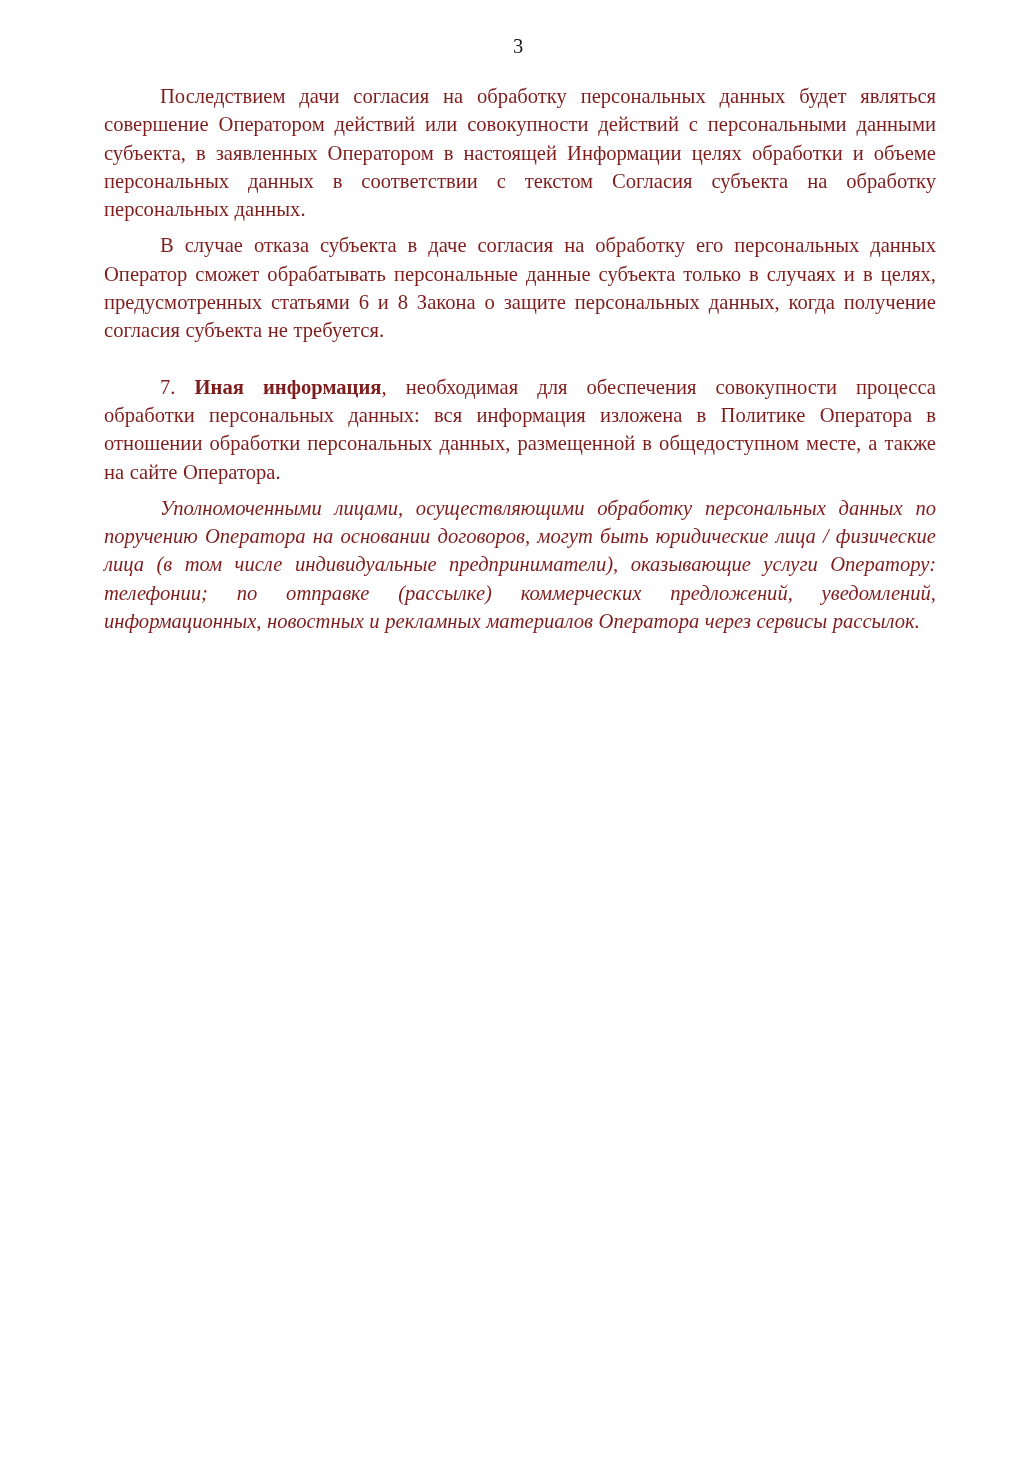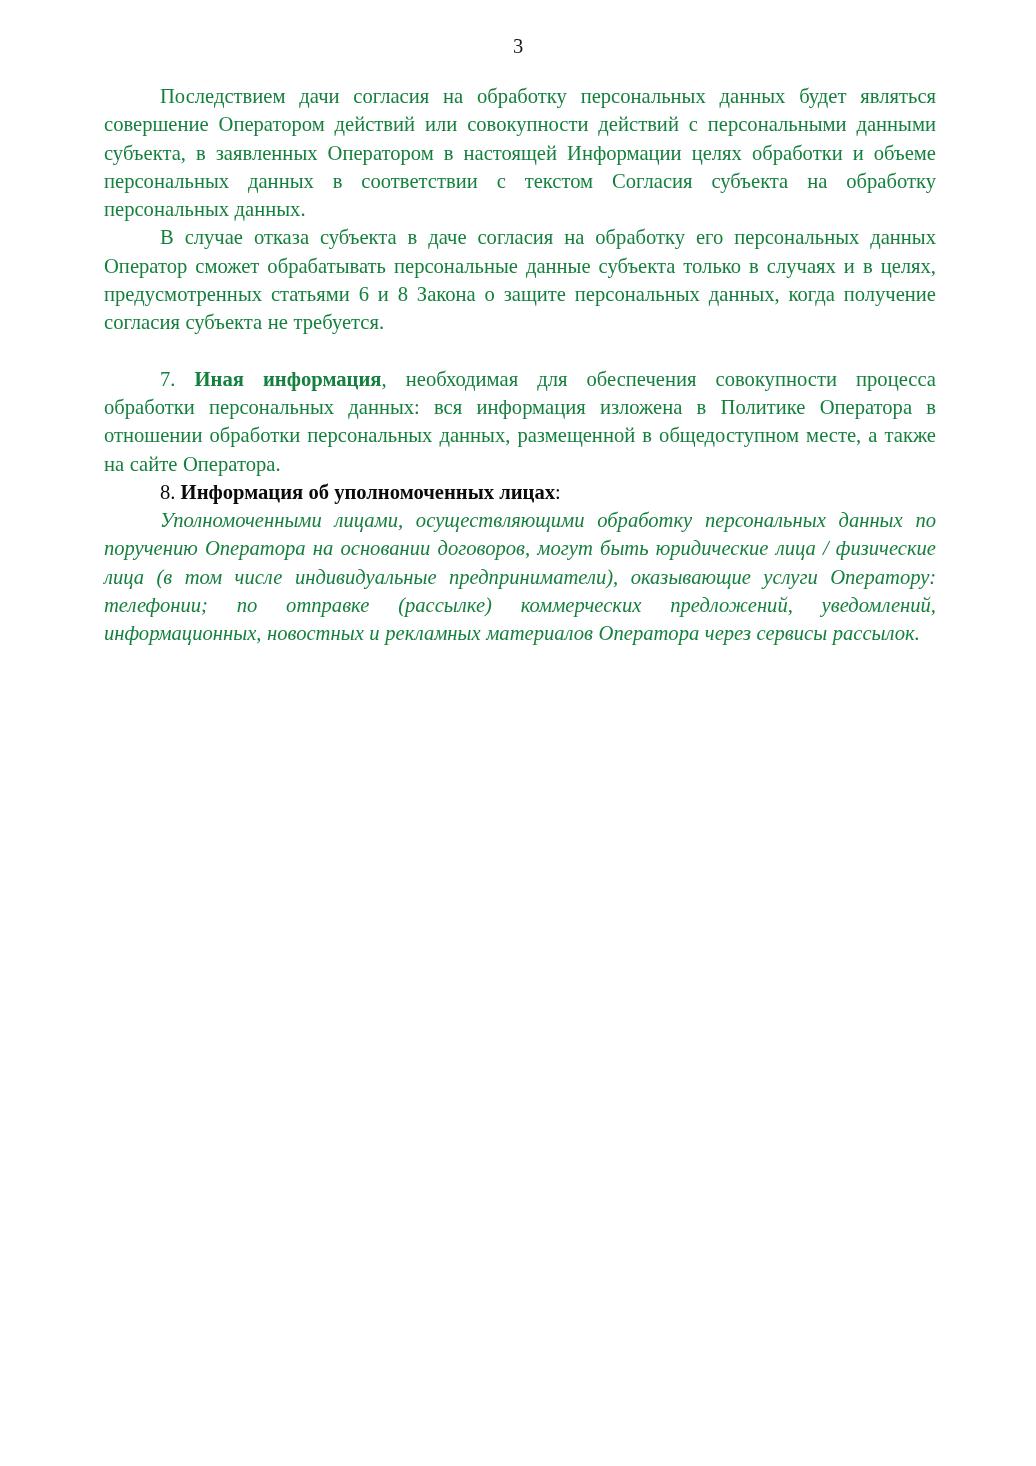--- a/index.html
+++ b/index.html
@@ -36,26 +36,26 @@
     top: 82px;
     width: 832px;
   }
   p.para {
     margin: 0;
     font-size: 20.6px;
     line-height: 28.3px;
     text-align: justify;
     text-indent: 56px;
     text-justify: inter-word;
-    color: #15803d;
+    color: #7f1d1d;
     hyphens: none;
     word-spacing: 0.02em;
   }
   p.para.nogap {
-    margin-top: 0;
+    margin-top: 8px;
   }
   p.para.spaced {
     margin-top: 28px;
   }
   p.heading-para {
     margin: 0;
     font-size: 20.6px;
     line-height: 28.3px;
     text-align: left;
     text-indent: 56px;
@@ -78,19 +78,18 @@
   <div class="page-number">3</div>
 
   <div class="body-area">
 
     <p class="para">Последствием дачи согласия на обработку персональных данных будет являться совершение Оператором действий или совокупности действий с персональными данными субъекта, в заявленных Оператором в настоящей Информации целях обработки и объеме персональных данных в соответствии с текстом Согласия субъекта на обработку персональных данных.</p>
 
     <p class="para nogap">В случае отказа субъекта в даче согласия на обработку его персональных данных Оператор сможет обрабатывать персональные данные субъекта только в случаях и в целях, предусмотренных статьями 6 и 8 Закона о защите персональных данных, когда получение согласия субъекта не требуется.</p>
 
     <p class="para spaced"><span>7.</span><span> </span><span class="b">Иная информация</span><span>,</span><span> необходимая для обеспечения совокупности процесса обработки персональных данных: вся информация изложена в Политике Оператора в отношении обработки персональных данных, размещенной в общедоступном месте, а также на сайте Оператора.</span></p>
 
-    <p class="heading-para spaced"><span>8.</span><span> </span><span class="b">Информация об уполномоченных лицах</span><span>:</span></p>
 
     <p class="para sect8-body nogap">Уполномоченными лицами, осуществляющими обработку персональных данных по поручению Оператора на основании договоров, могут быть юридические лица / физические лица (в том числе индивидуальные предприниматели), оказывающие услуги Оператору: телефонии; по отправке (рассылке) коммерческих предложений, уведомлений, информационных, новостных и рекламных материалов Оператора через сервисы рассылок.</p>
 
   </div>
 
 </div>
 
 </body></html>

